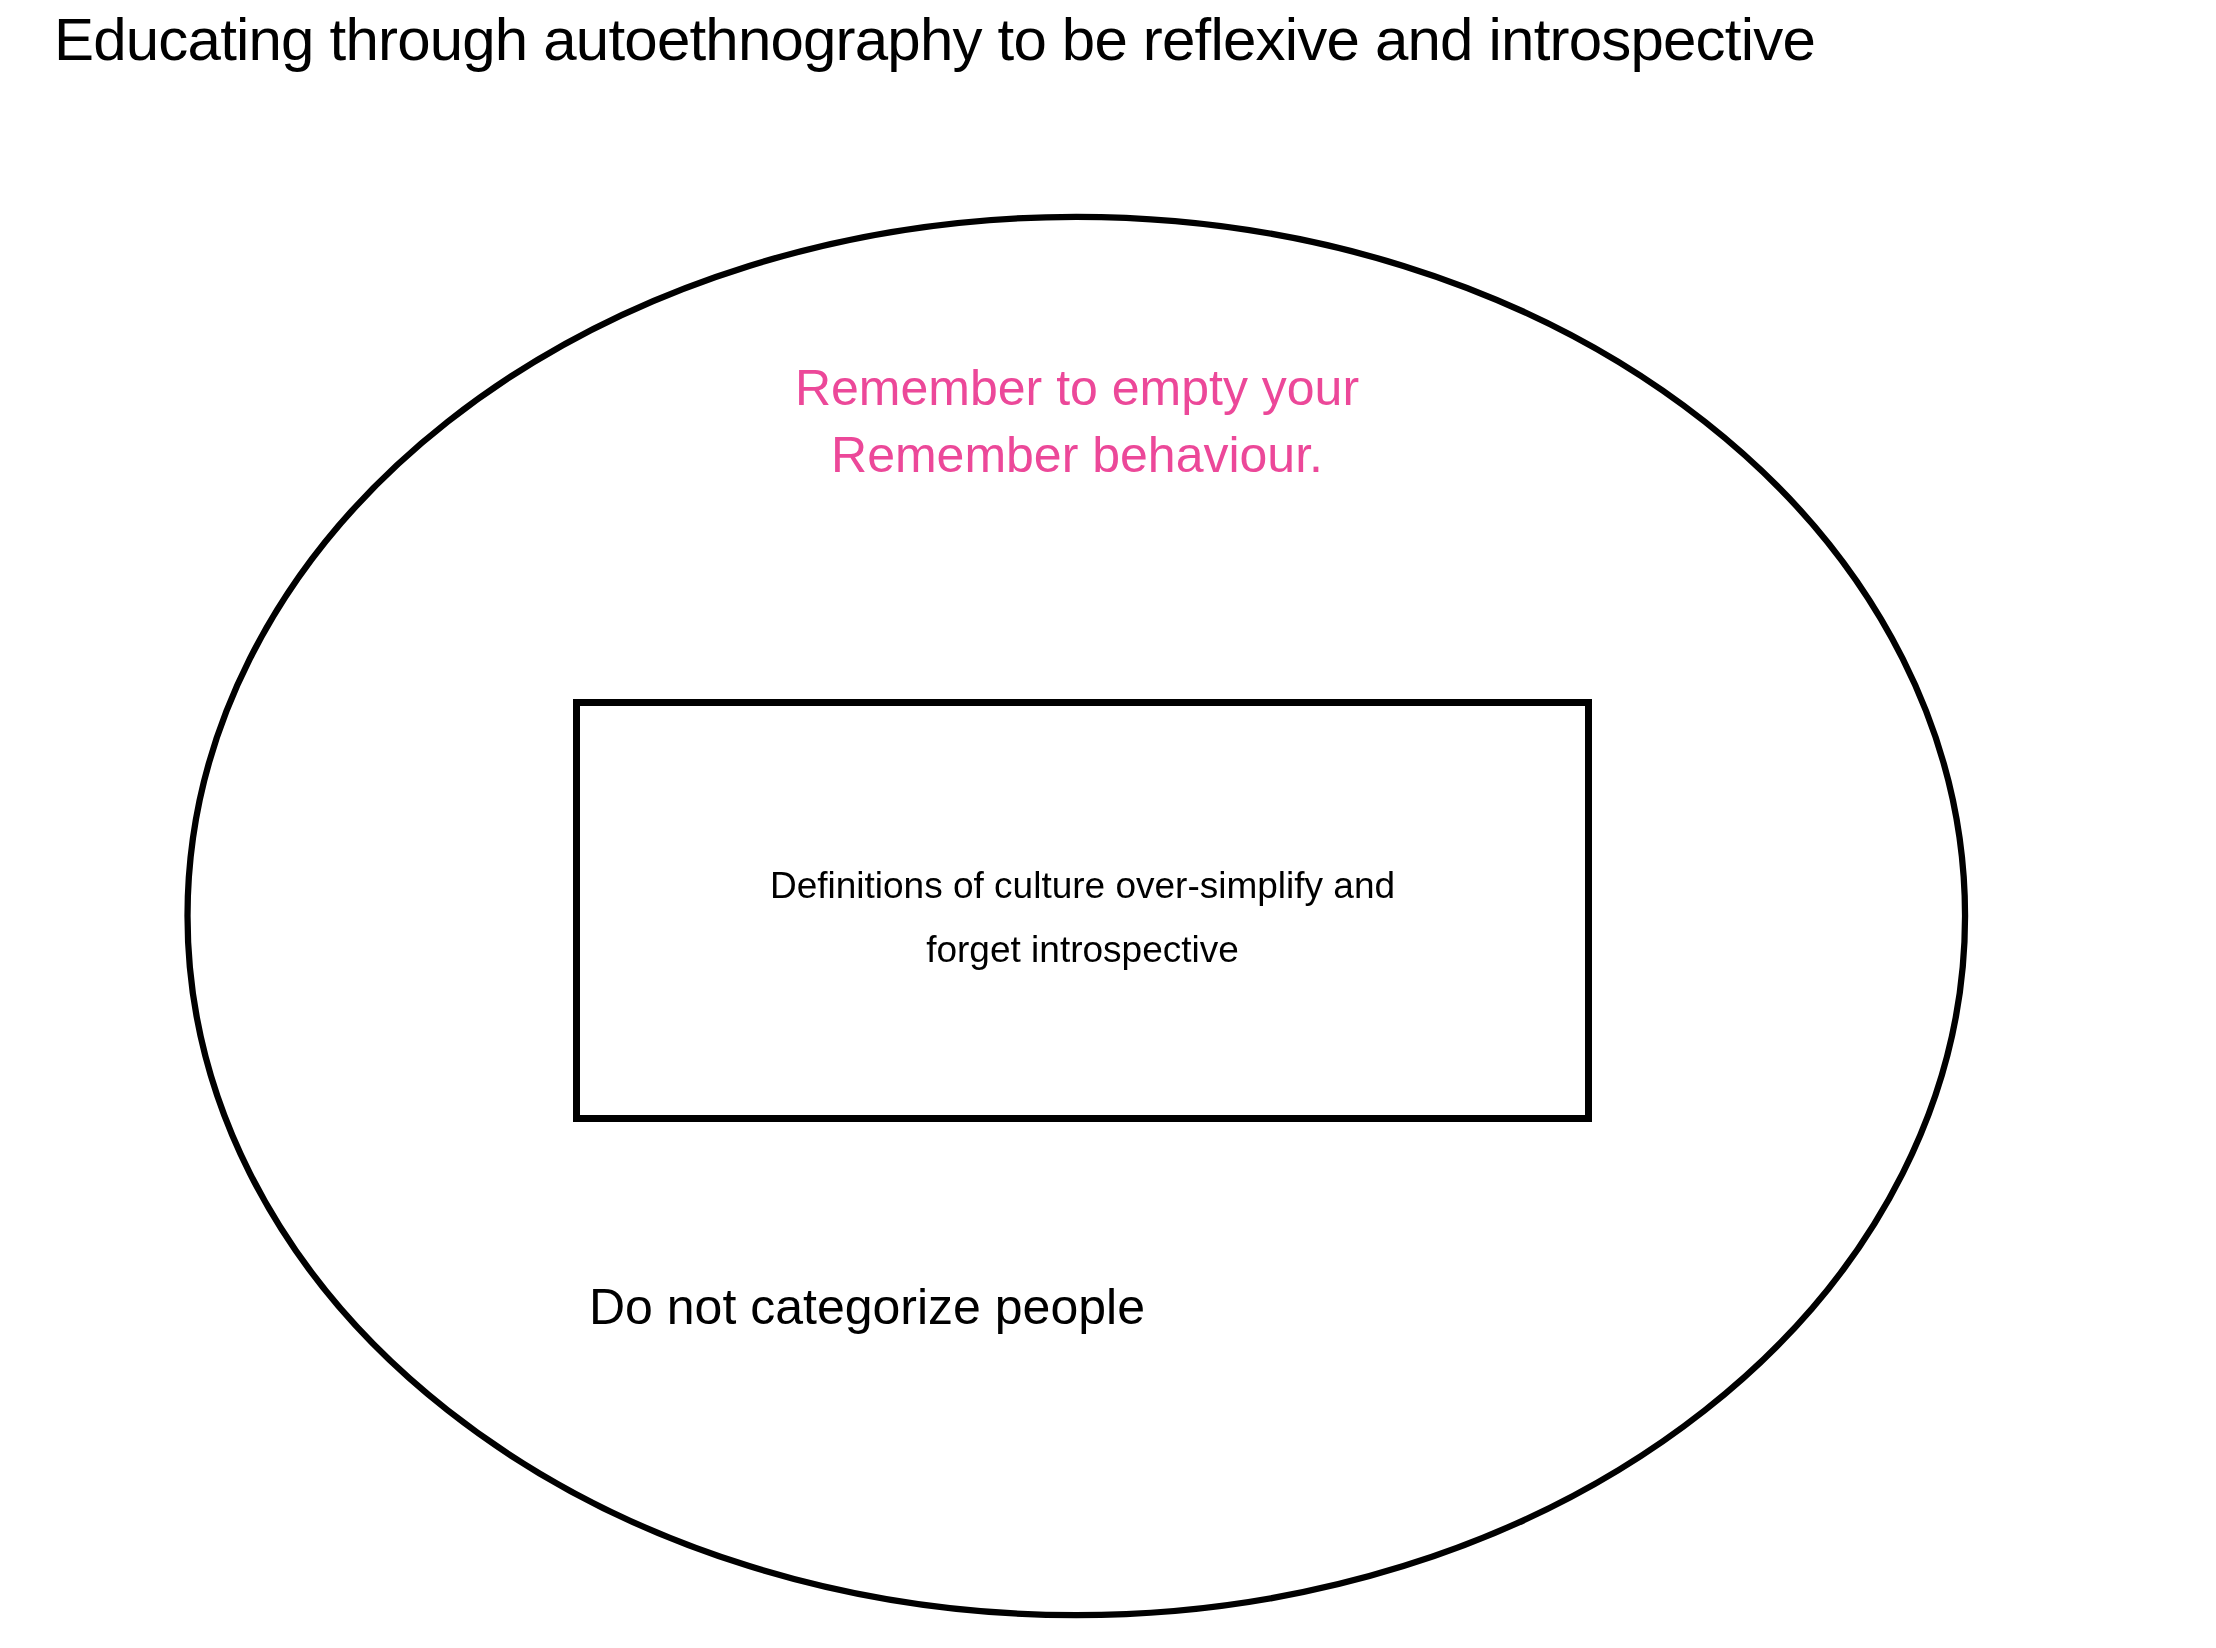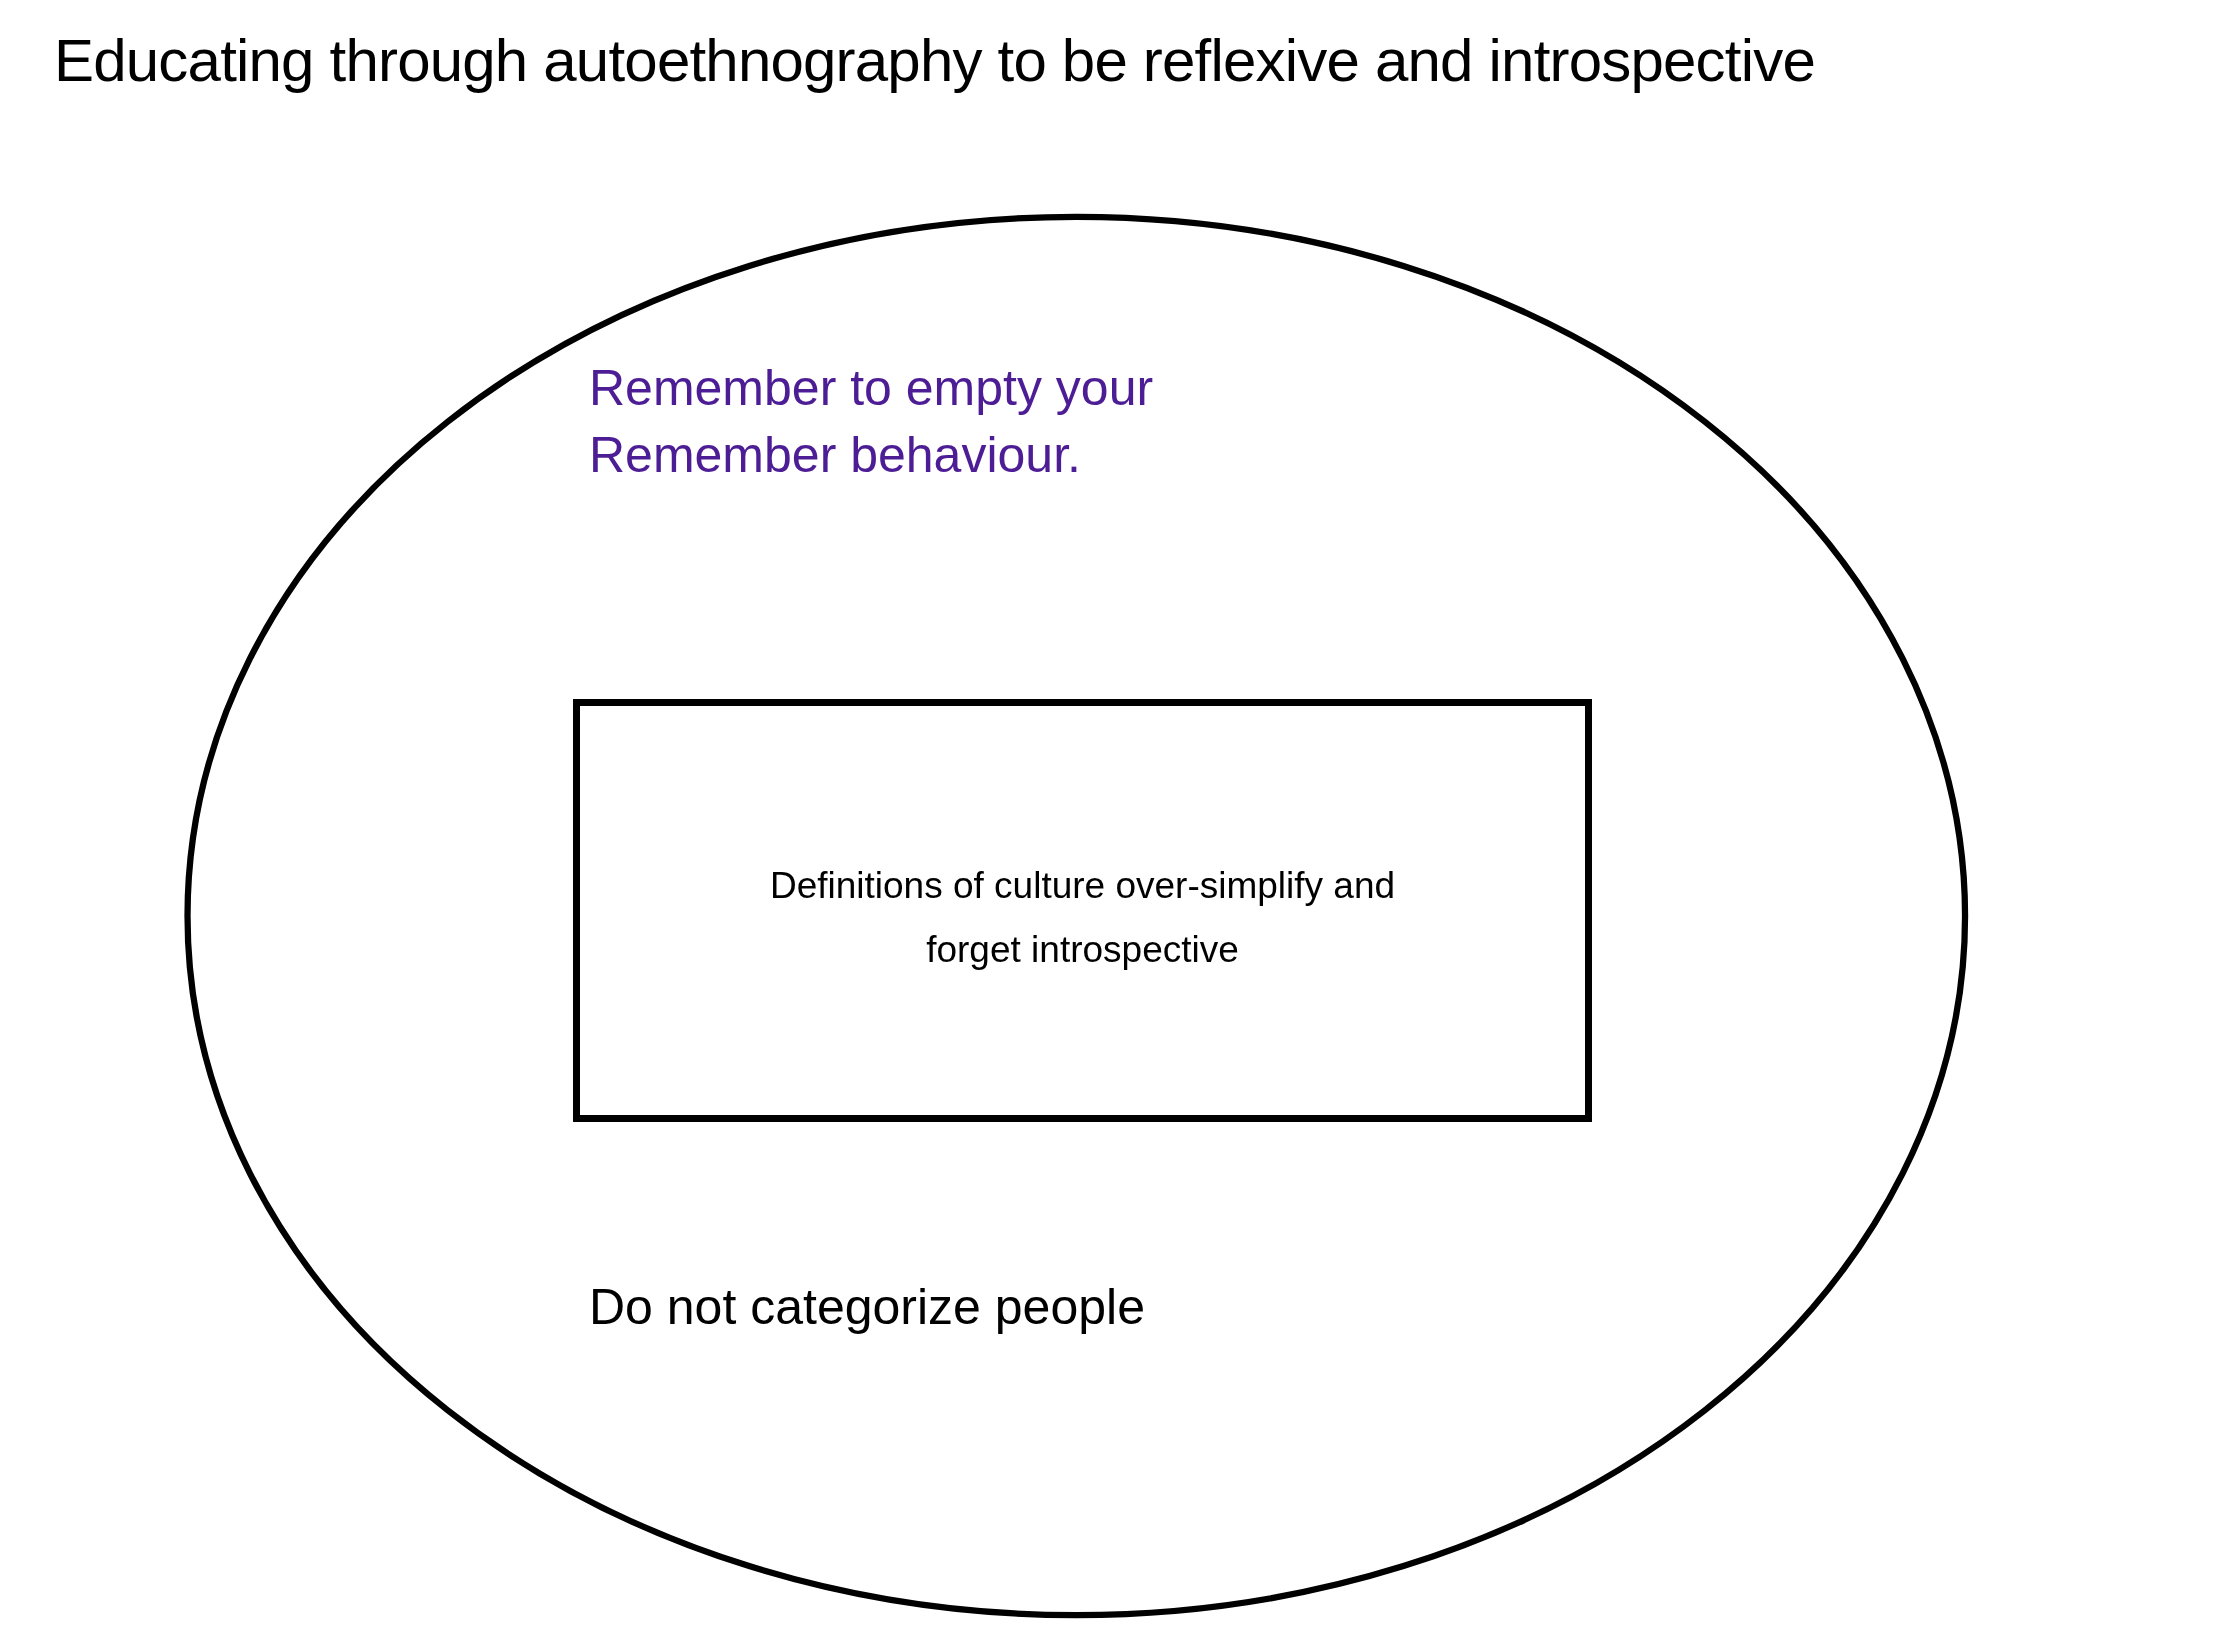--- a/index.html
+++ b/index.html
@@ -21,21 +21,21 @@
     left: 0;
     top: 0;
     width: 2216px;
     height: 1648px;
   }
 
   
   .slide-title {
     position: absolute;
     left: 54px;
-    top: 29px;
+    top: 8px;
     width: 2133px;
     font-size: 60px;
     font-weight: 400;
     line-height: 1.08;
     letter-spacing: -0.8px;
     white-space: nowrap;
     color: #000000;
   }
 
   
@@ -46,23 +46,24 @@
     width: 2216px;
     height: 1648px;
   }
 
   
   .ellipse-text-top {
     position: absolute;
     left: 589px;
     top: 355px;
     width: 976px;
+    text-align: center;
     font-size: 50px;
     line-height: 67px;
-    color: #4c1d95;
+    color: #ec4899;
   }
   .ellipse-text-top .line {
     display: block;
     white-space: nowrap;
   }
 
   .ellipse-text-bottom {
     position: absolute;
     left: 589px;
     top: 1274px;

